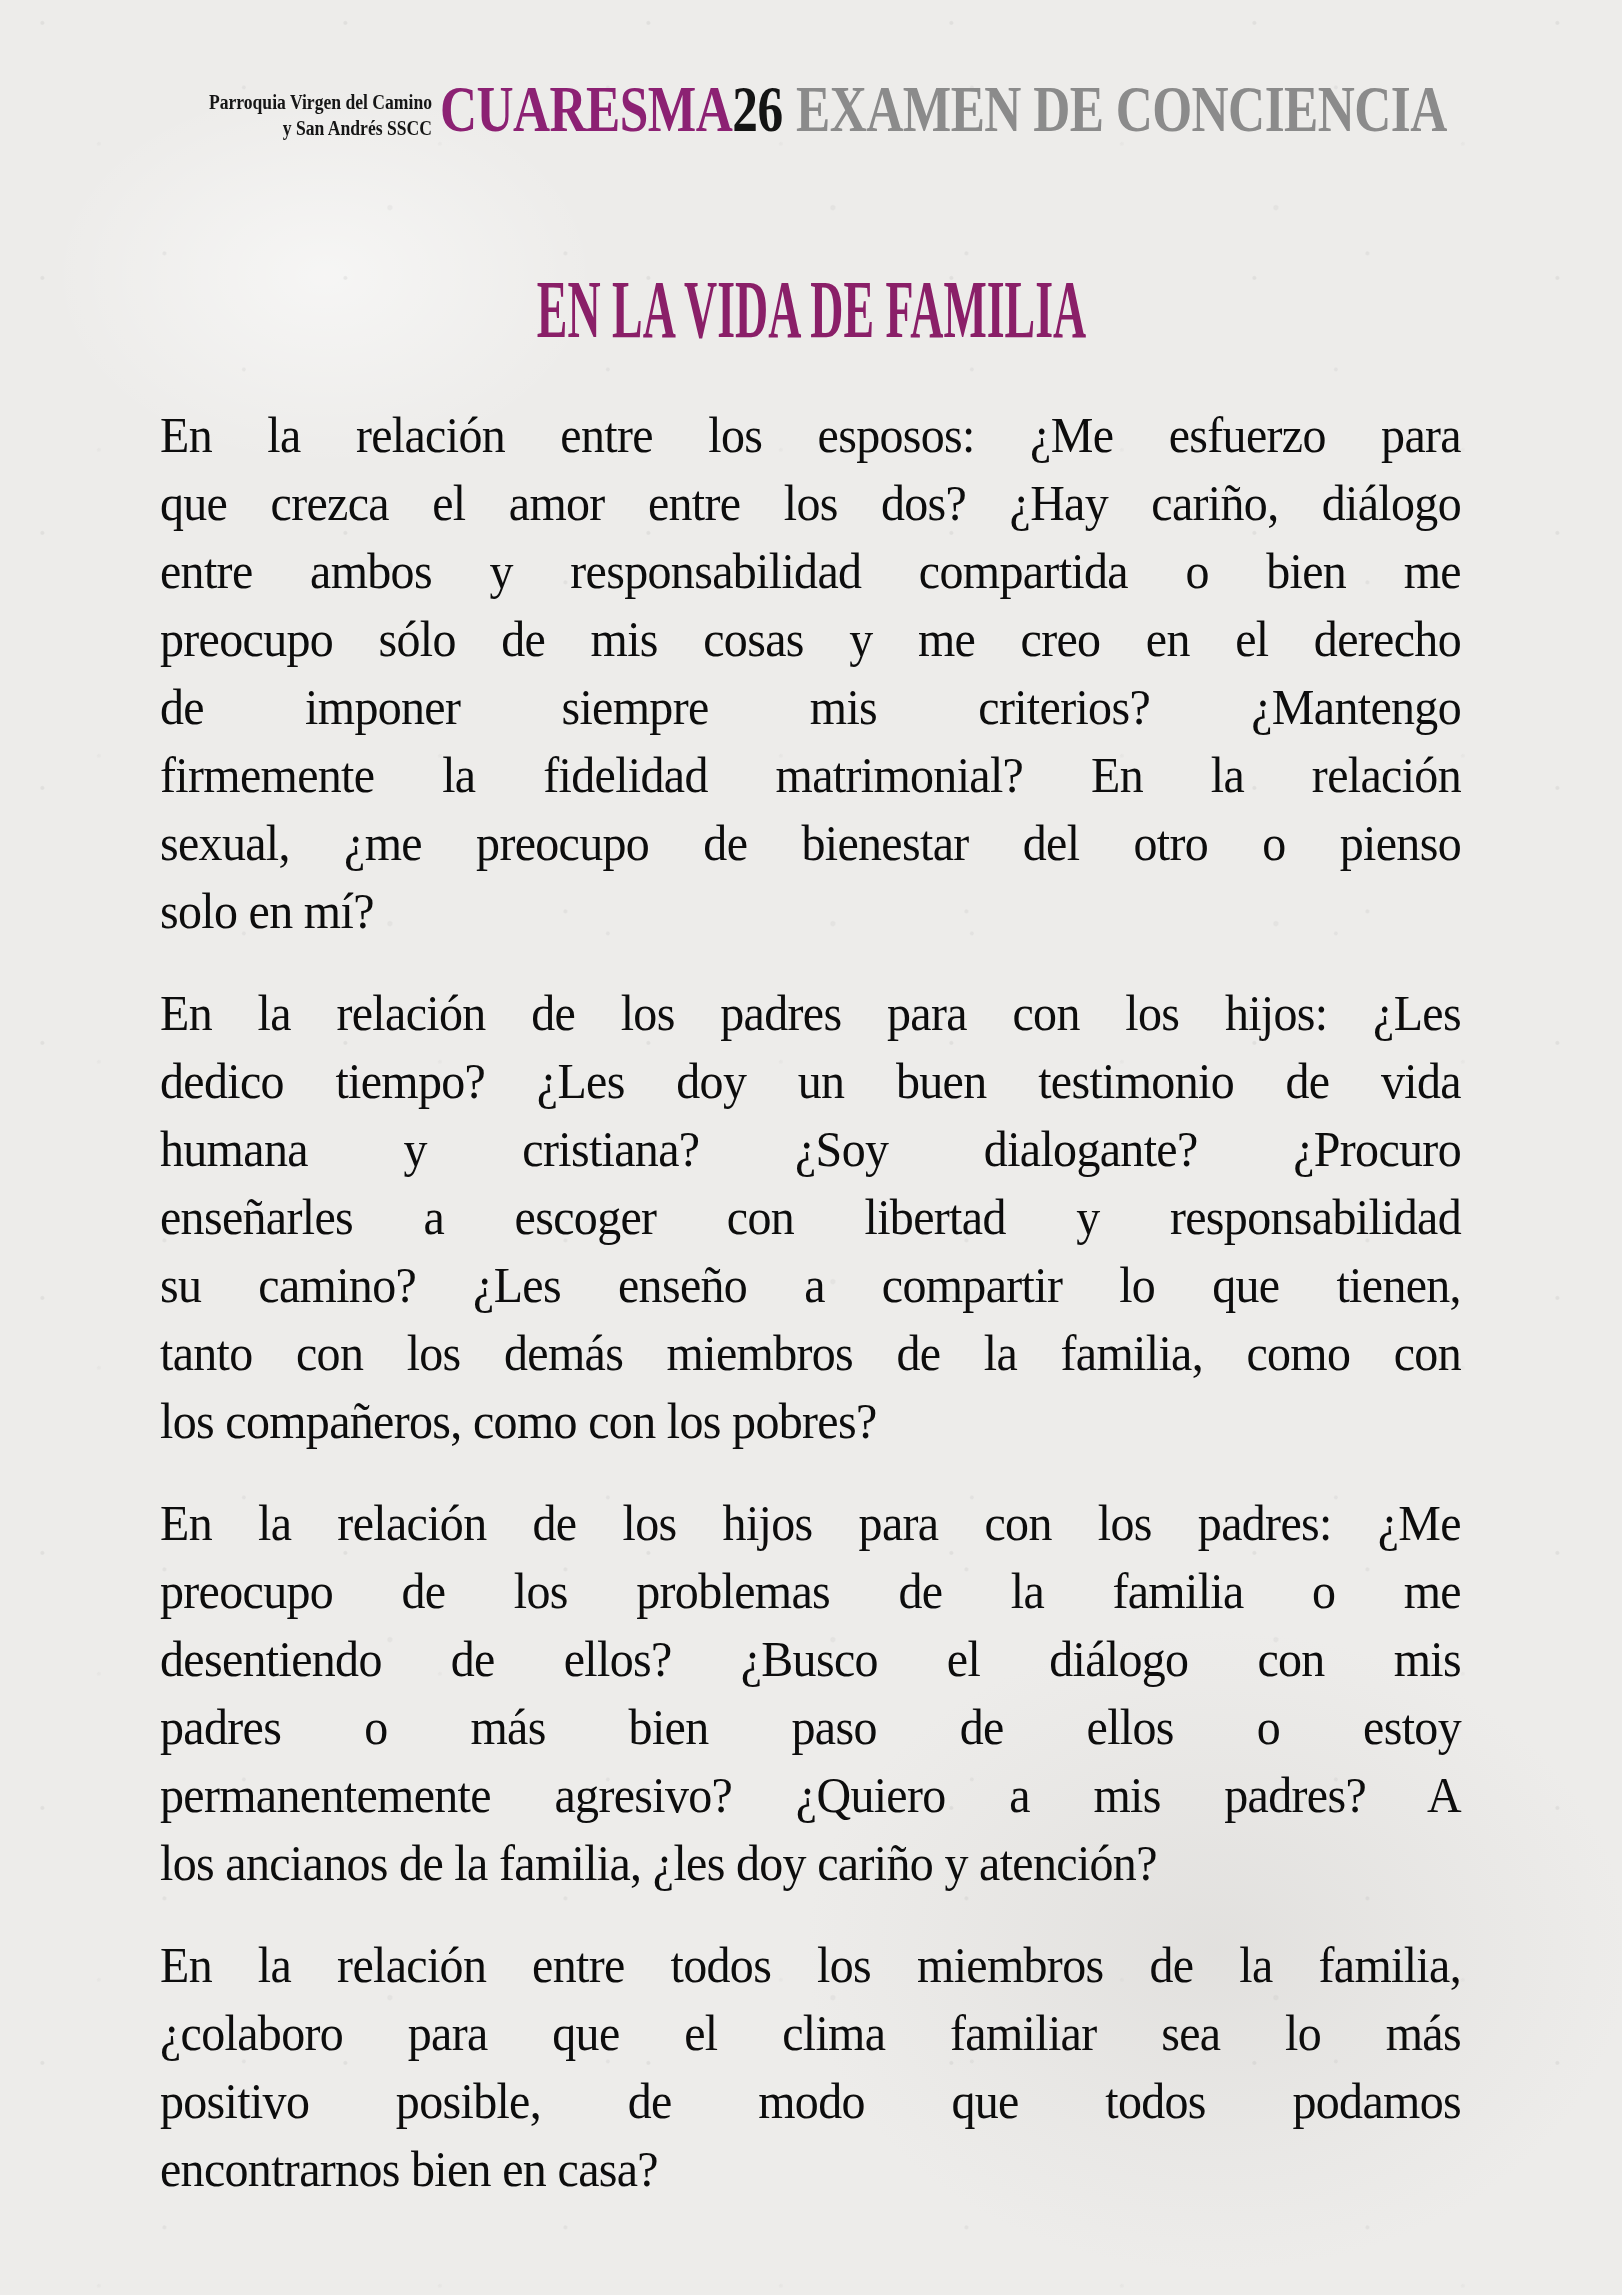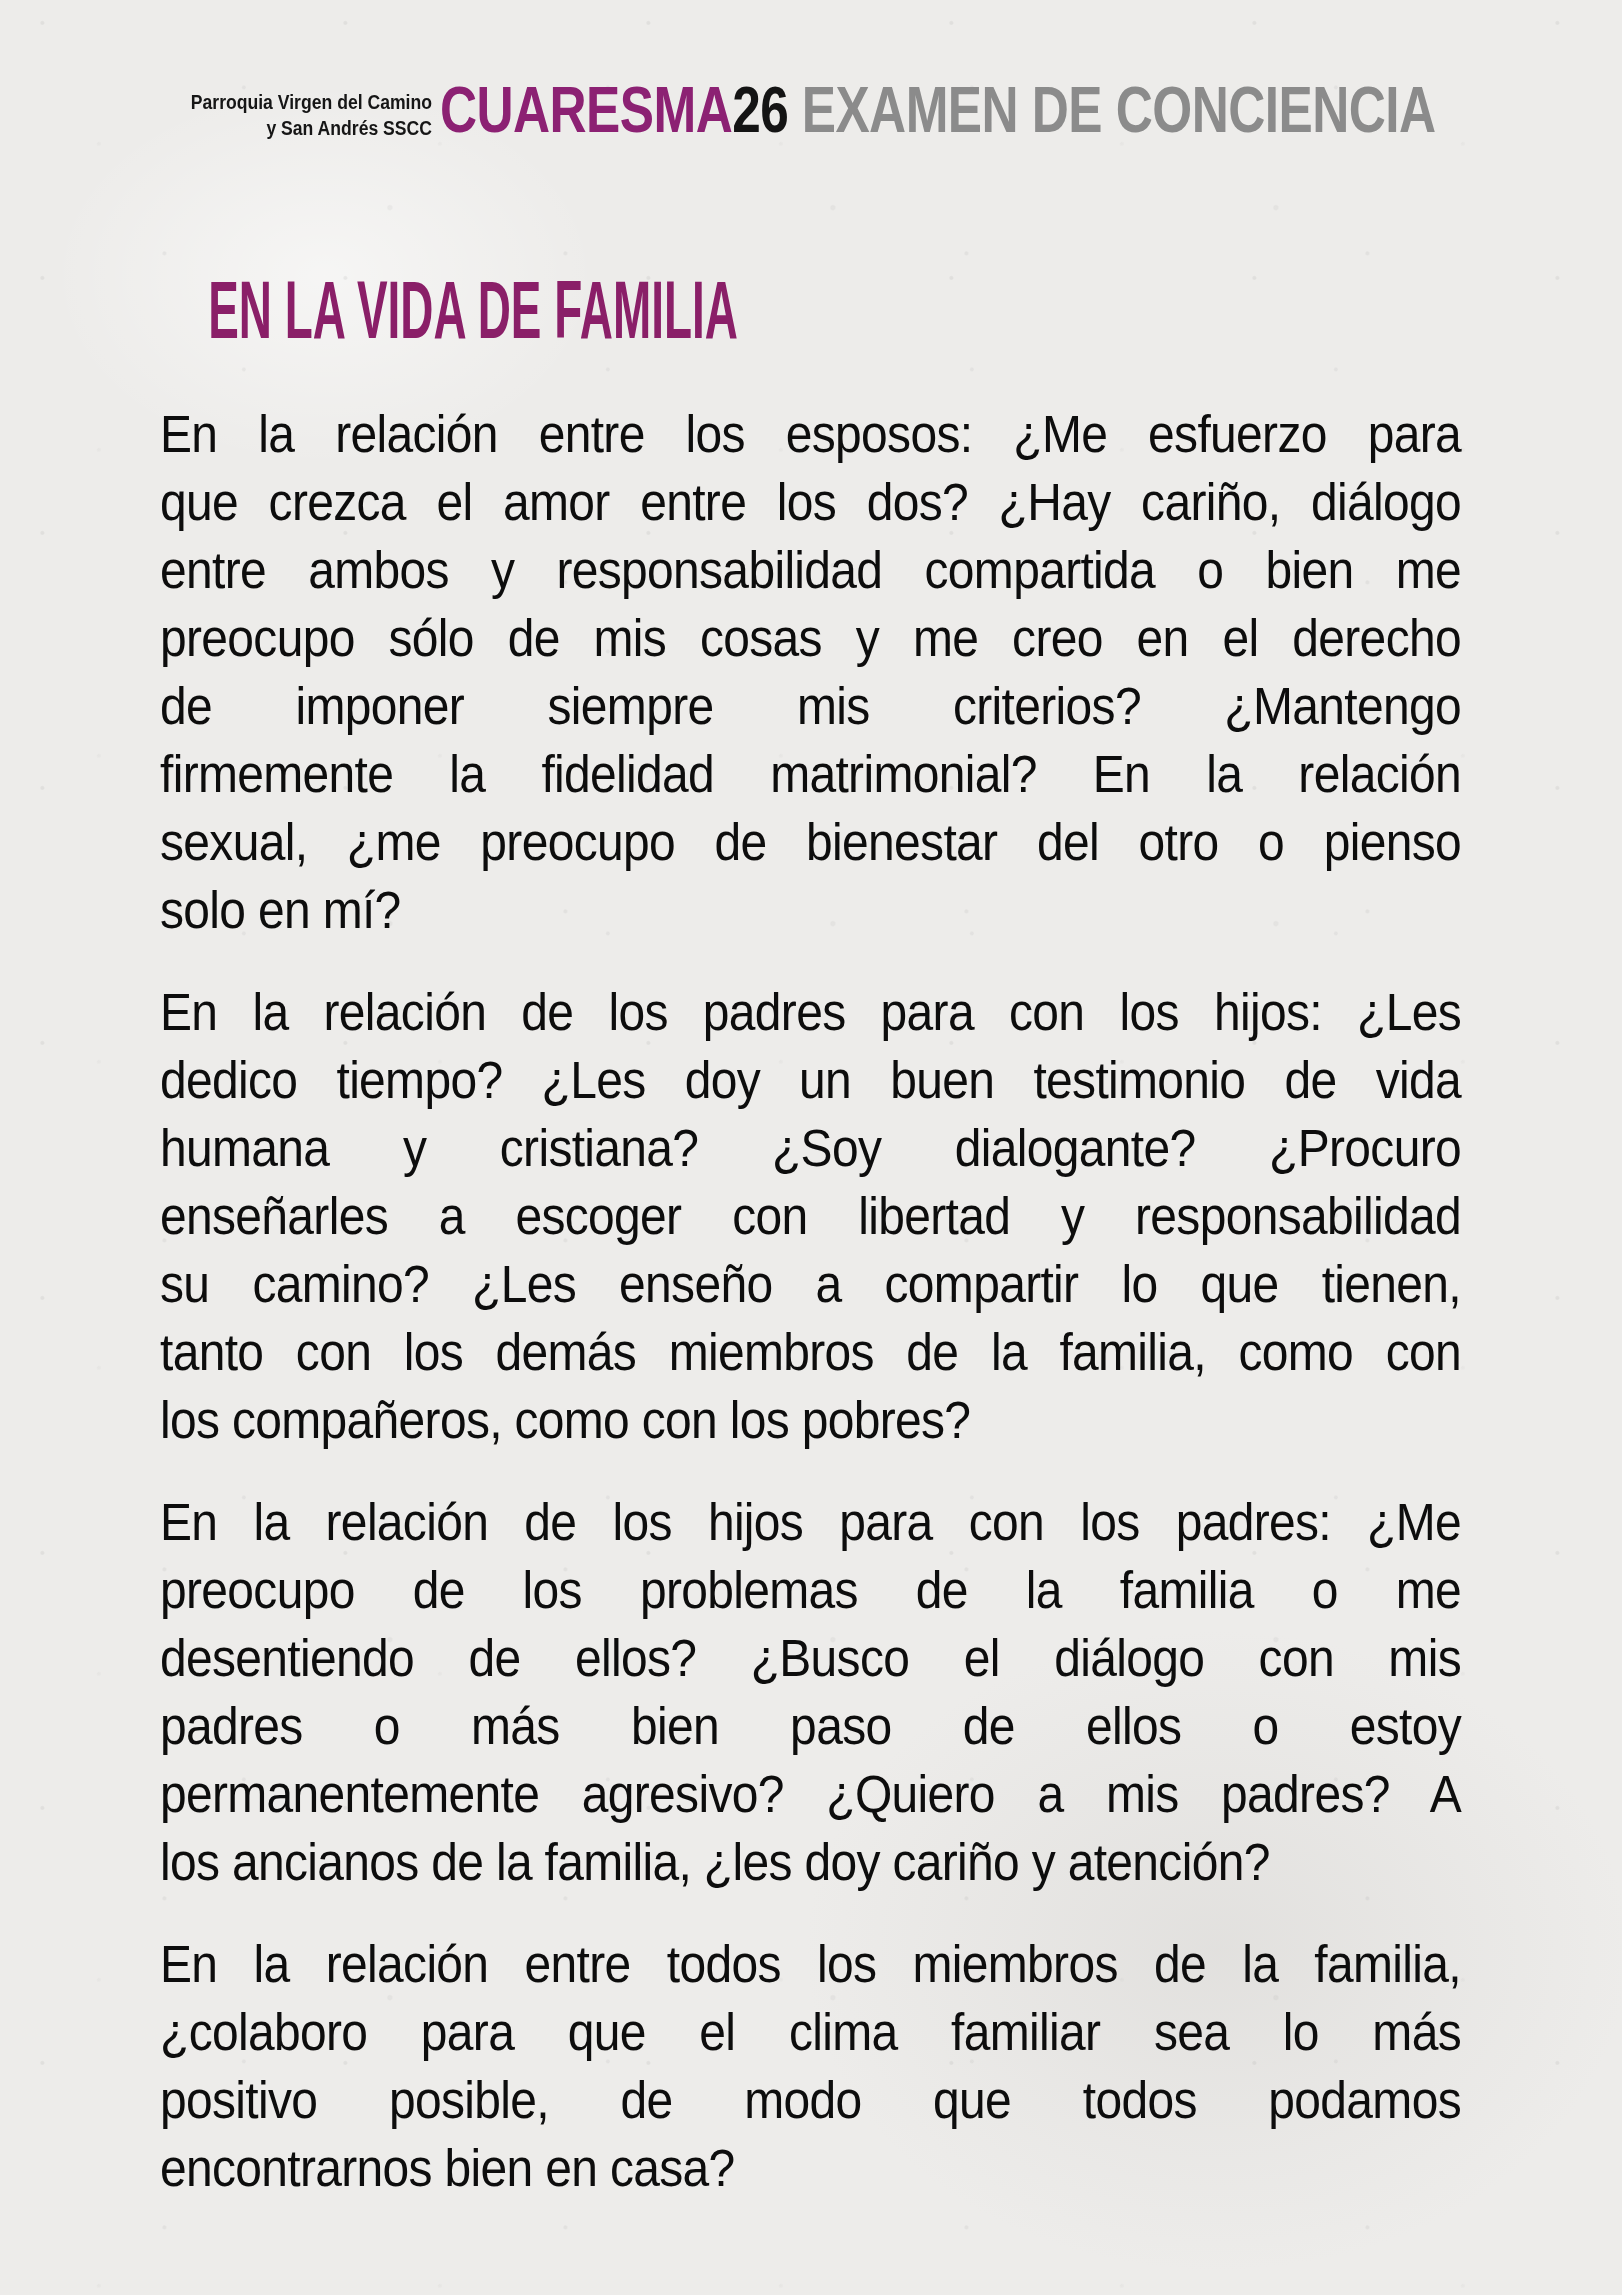--- a/index.html
+++ b/index.html
@@ -1,21 +1,21 @@
 <!DOCTYPE html>
 <html style="font-size:10.5px"><head>
 <meta charset="utf-8">
 <style>
   html, body { margin: 0; padding: 0; }
   .page {
     position: relative;
     width: 1623px;
     height: 2295px;
     overflow: hidden;
-    font-family: Liberation Sans, sans-serif;
+    font-family: Liberation Serif, serif;
     background-color: #edecea;
     background-image:
       radial-gradient(circle at 14% 9%, rgba(110,110,110,0.10) 0 1.3px, rgba(0,0,0,0) 2.6px),
       radial-gradient(circle at 67% 31%, rgba(110,110,110,0.08) 0 1.3px, rgba(0,0,0,0) 2.6px),
       radial-gradient(circle at 41% 77%, rgba(110,110,110,0.09) 0 1.3px, rgba(0,0,0,0) 2.6px),
       radial-gradient(circle at 88% 58%, rgba(110,110,110,0.07) 0 2px, rgba(0,0,0,0) 3.3px),
       radial-gradient(circle at 29% 47%, rgba(140,140,140,0.06) 0 1.3px, rgba(0,0,0,0) 2.6px),
       radial-gradient(ellipse 393px 275px at 20% 12%, rgba(255,255,255,0.5), rgba(255,255,255,0) 70%),
       radial-gradient(ellipse 589px 458px at 75% 85%, rgba(205,203,200,0.35), rgba(0,0,0,0) 70%);
     background-size: 303px 255px, 364px 282px, 401px 329px, 443px 358px, 341px 306px, 100% 100%, 100% 100%;
@@ -52,20 +52,21 @@
   .wm-num   { color: #141414; }
   .subtitle { color: #8b8b8b; margin-left: 17px; }
 
   
   .title {
     position: absolute;
     top: 267px;
     left: 0;
     width: 1623px;
     margin: 0;
+    text-align: center;
     font-size: 82px;
     line-height: 85px;
     font-weight: 700;
     color: #8a1f68;
   }
   .title-inner {
     display: inline-block;
     transform: scaleX(0.56);
     transform-origin: 50% 50%;
     white-space: nowrap;

